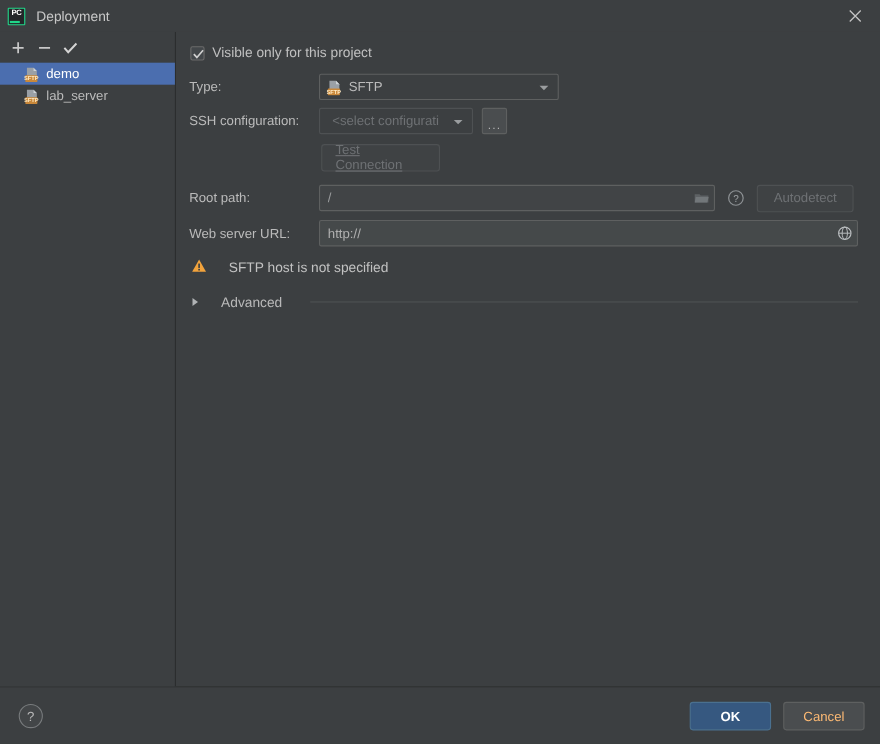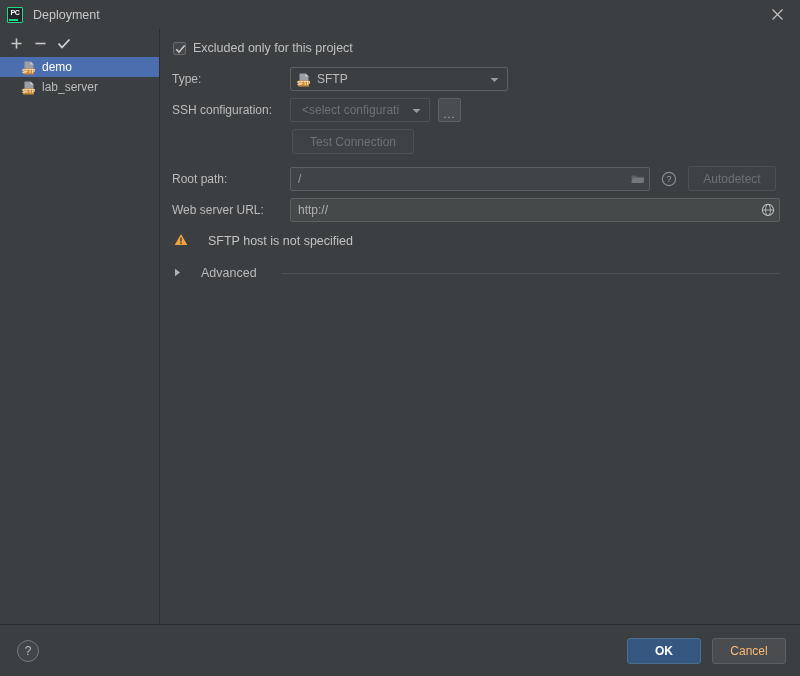--- a/index.html
+++ b/index.html
@@ -286,21 +286,21 @@
     padding: 0 12px;
     cursor: default;
   }
   .btn.disabled {
     color: #6e7174;
     border-color: #4e5153;
     background: #3f4244;
   }
 
   .test-row { margin-bottom: 12px; padding-left: 122px; }
-  #test-connection { width: 122px; }
+  #test-connection { width: 108px; text-decoration: underline; }
 
   
   .field {
     height: 24px;
     border: 1px solid #5e6060;
     background: #45494a;
     border-radius: 2px;
     display: flex;
     align-items: center;
     padding: 0 4px 0 7px;
@@ -476,21 +476,21 @@
 
 
       <div class="form">
 
         <div class="cb-row">
           <span class="checkbox">
             <svg width="11" height="11" viewBox="0 0 11 11">
               <path d="M1.2 5.2 L4 8.2 L9.6 1.6" stroke="#cfcfcf" stroke-width="1.5" fill="none"></path>
             </svg>
           </span>
-          <span class="cb-label">Excluded only for this project</span>
+          <span class="cb-label">Visible only for this project</span>
         </div>
 
         <div class="row">
           <span class="lbl">Type:</span>
           <div class="combo" id="type-combo">
             <span class="sftp-icon">
               <svg width="15" height="15" viewBox="0 0 15 15">
                 <path d="M2.5 1.5 L8.5 1.5 L11.5 4.5 L11.5 9.5 L2.5 9.5 Z" fill="#9aa0a6"></path>
                 <path d="M8.5 1.5 L8.5 4.5 L11.5 4.5 Z" fill="#cfd4d8"></path>
                 <rect x="1" y="8.5" width="11" height="6" rx="0.6" fill="#c9883a"></rect>

